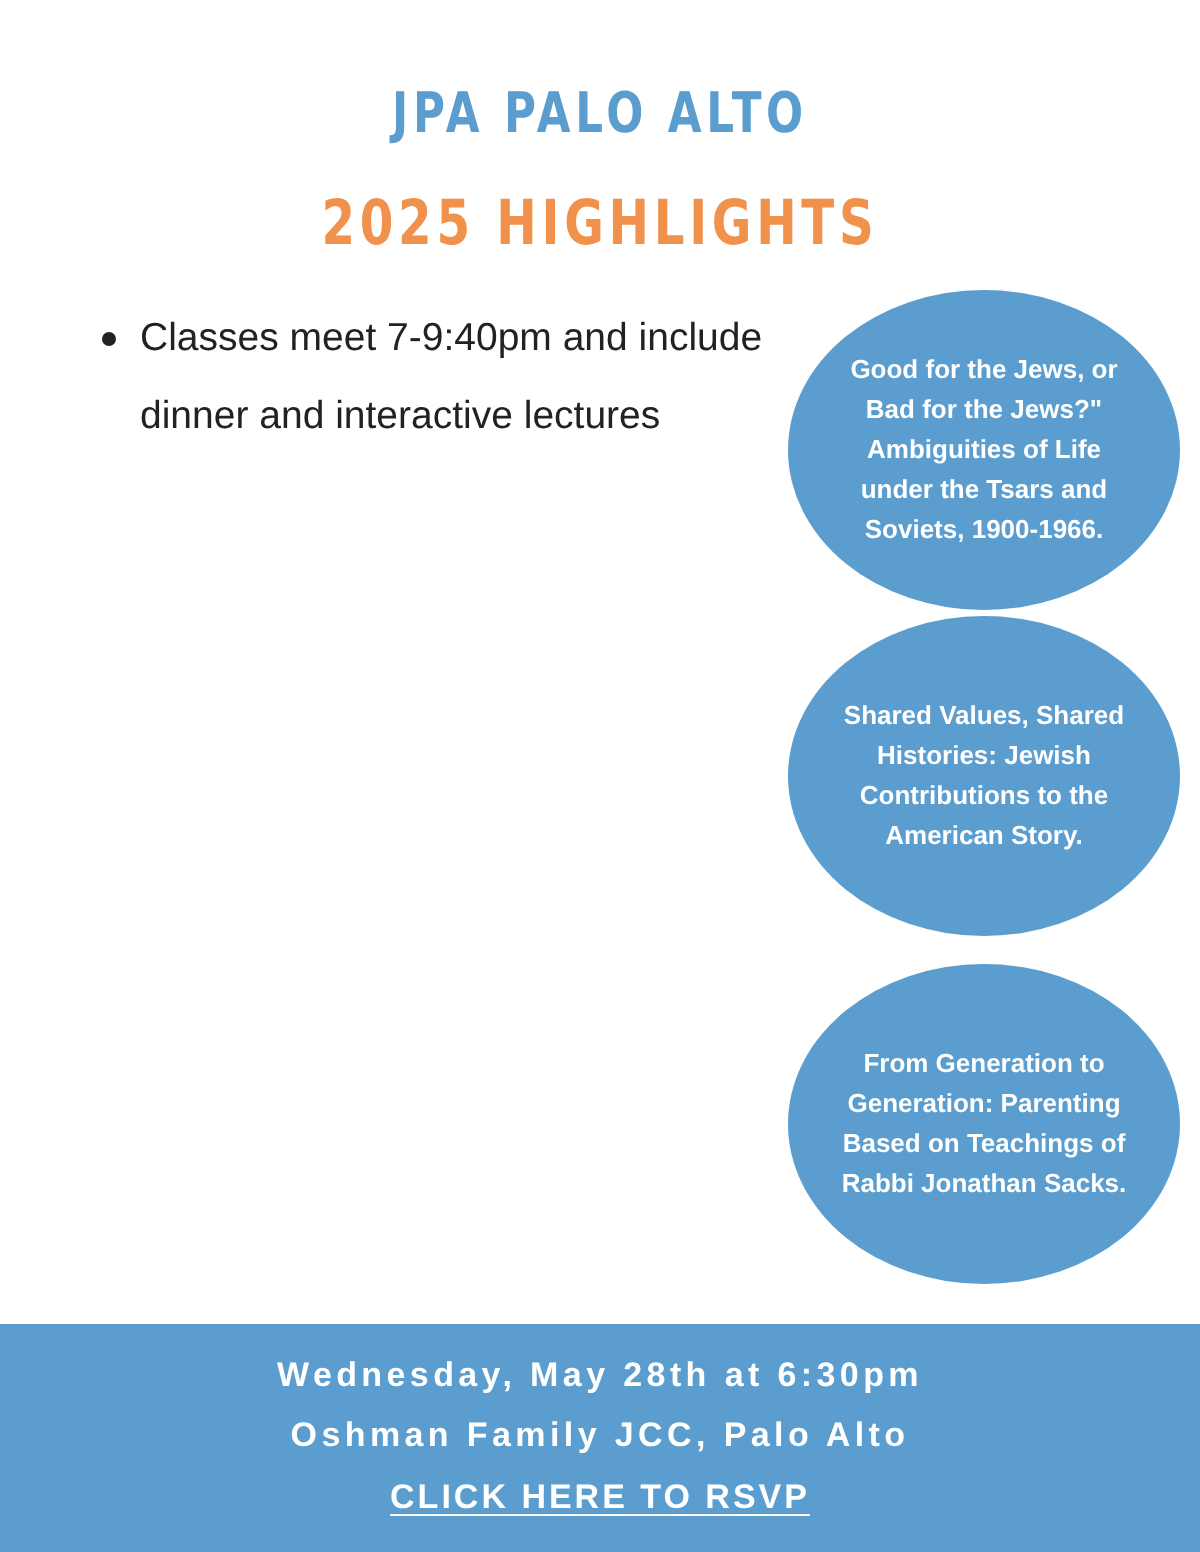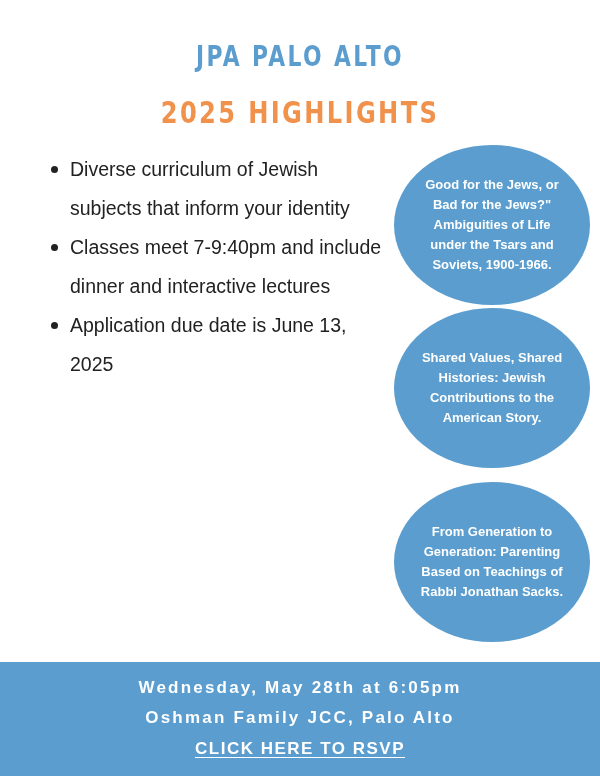--- a/index.html
+++ b/index.html
@@ -20,32 +20,30 @@
   .footer .l3 { position: absolute; top: 77px; width: 100%; }
   .footer a { color: #ffffff; text-decoration: underline; text-underline-offset: 3px; font-weight: bold; font-size: 17px; letter-spacing: 1.5px; cursor: pointer; margin-top: 40px; }
 </style>
 </head>
 <body>
 
 <div class="title1">JPA PALO ALTO</div>
 <div class="title2">2025 HIGHLIGHTS</div>
 
 <ul class="bullets">
-  <li>Diverse curriculum of Jewish subjects that inform your identity</li>
   <li>Classes meet 7-9:40pm and include dinner and interactive lectures</li>
-  <li>Application due date is June 13, 2025</li>
 </ul>
 
 <div class="circle c1">
   <span>Good for the Jews, or Bad for the Jews?" Ambiguities of Life under the Tsars and Soviets, 1900-1966.</span>
 </div>
 <div class="circle c2">
   <span>Shared Values, Shared Histories: Jewish Contributions to the American Story.</span>
 </div>
 <div class="circle c3">
   <span>From Generation to Generation: Parenting Based on Teachings of Rabbi Jonathan Sacks.</span>
 </div>
 
 <div class="footer">
-  <div class="line l1">Wednesday, May 28th at 6:05pm</div>
+  <div class="line l1">Wednesday, May 28th at 6:30pm</div>
   <div class="line l2">Oshman Family JCC, Palo Alto</div>
   <div class="l3"><a>CLICK HERE TO RSVP</a></div>
 </div>
 
 </body></html>

